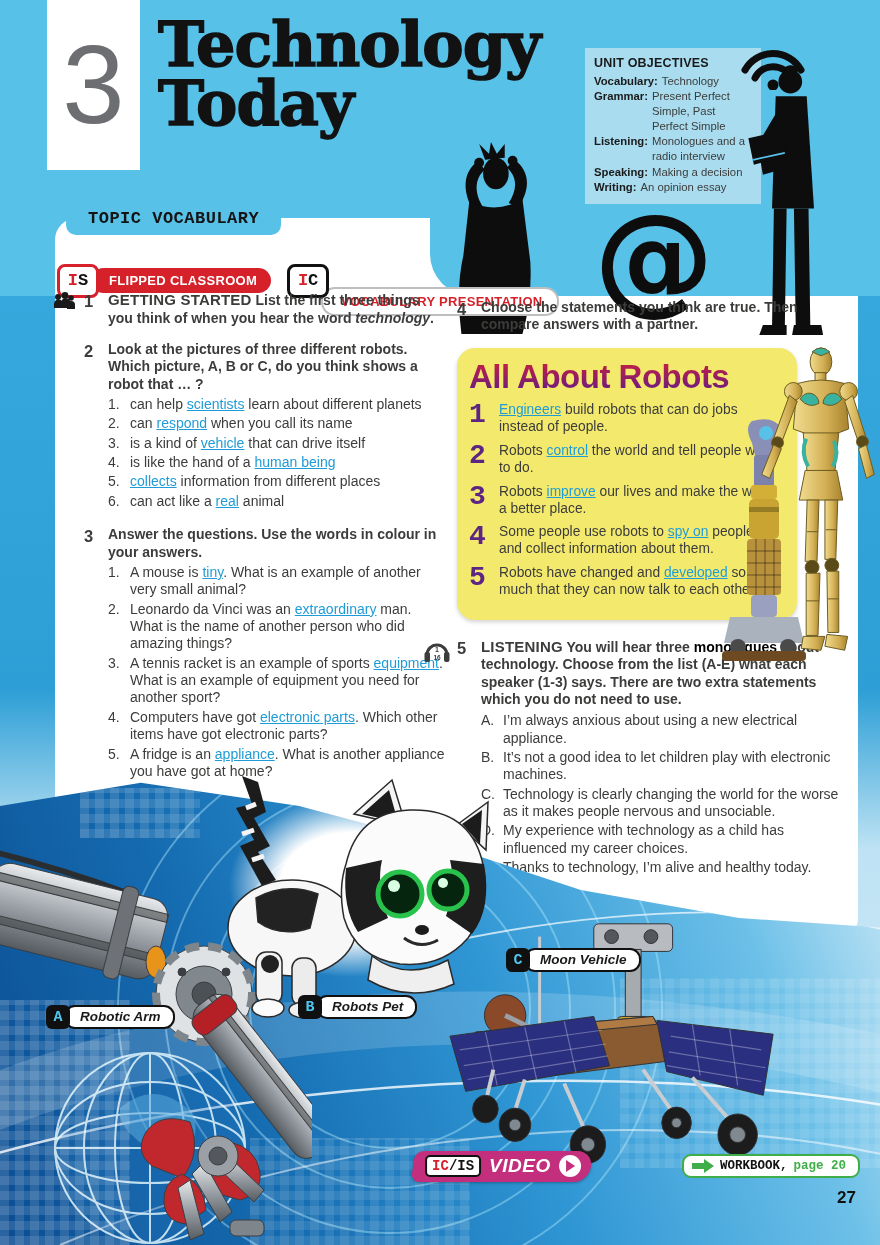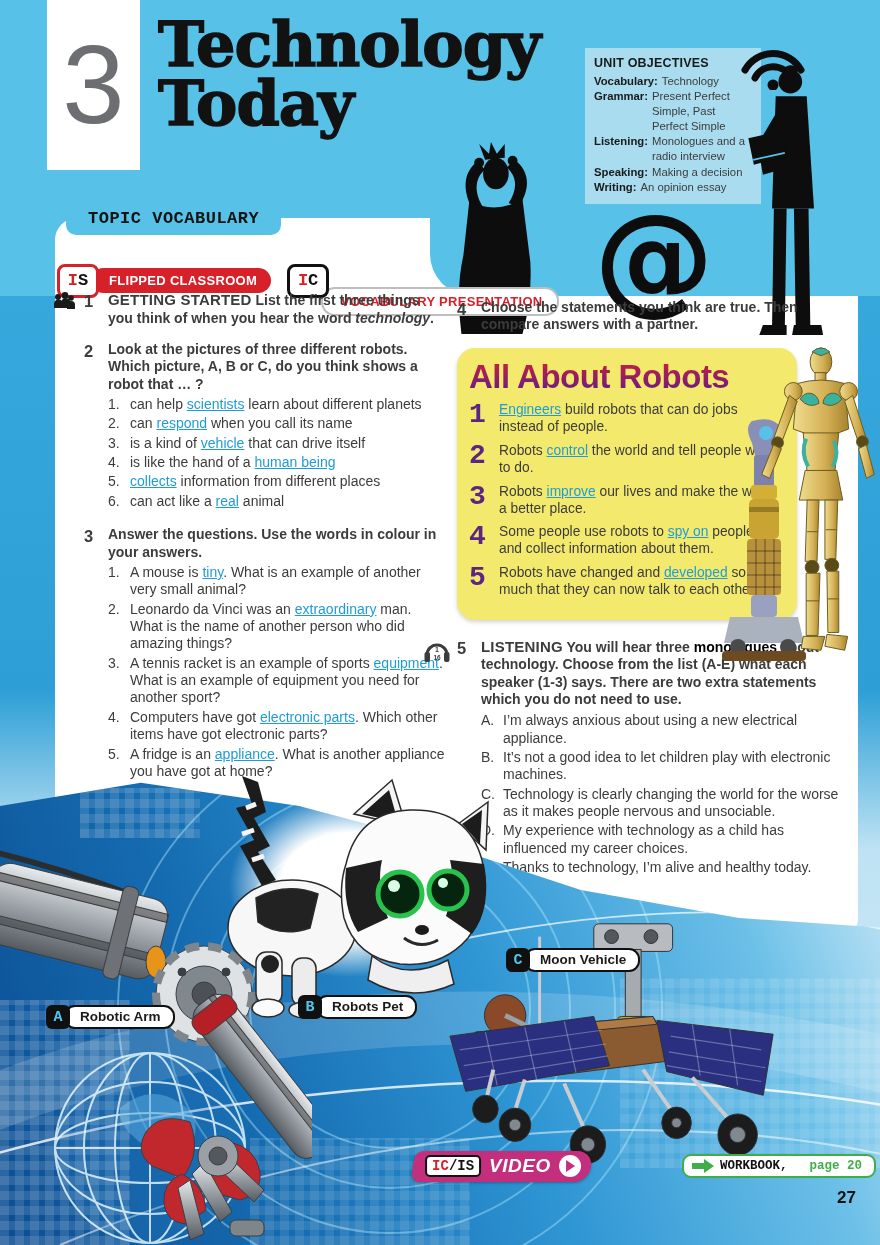--- a/index.html
+++ b/index.html
@@ -65,35 +65,35 @@
   .mosaic{position:absolute;opacity:.5;
     background-image:repeating-linear-gradient(0deg,rgba(255,255,255,.25) 0 9px,transparent 9px 15px),
                      repeating-linear-gradient(90deg,rgba(255,255,255,.25) 0 9px,transparent 9px 15px);}
   .glow{left:195px;top:768px;width:310px;height:235px;z-index:6;
     background:radial-gradient(closest-side,#ffffff 45%,rgba(255,255,255,0) 78%);}
   
   .pic-label{z-index:8;display:flex;align-items:center;}
   .pl-letter{width:24px;height:24px;background:#101010;border-radius:6px;color:#4fc7ef;
     font-family:"Liberation Mono",monospace;font-weight:bold;font-size:15px;display:flex;align-items:center;justify-content:center;z-index:2;}
   .pl-pill{margin-left:-6px;background:#fff;border:2.5px solid #101010;border-radius:11px;
-    padding:2px 12px 3px 14px;font-weight:bold;font-size:13.5px;color:#1a1a1a;white-space:nowrap;}
+    padding:2px 12px 3px 14px;font-weight:bold;font-size:13.5px;color:#1a1a1a;white-space:nowrap;font-style:italic;}
   
   .video-badge{left:413px;top:1151px;z-index:8;background:#c42f7d;transform:skewX(-8deg);
     border-radius:10px 18px 18px 10px;padding:4px 10px 5px 12px;display:flex;align-items:center;gap:8px;box-shadow:0 1px 3px rgba(0,0,0,.3);}
   .vb-inner{transform:skewX(8deg);display:flex;align-items:center;gap:8px;}
   .vb-code{background:#fff;border:2px solid #111;border-radius:5px;padding:1px 5px;
     font-family:"Liberation Mono",monospace;font-weight:bold;font-size:14px;}
   .vb-c1{color:#d6212b;} .vb-c2{color:#111;}
   .vb-label{color:#fff;font-weight:bold;font-style:italic;font-size:19px;letter-spacing:.5px;}
   .vb-play{width:22px;height:22px;background:#fff;border-radius:50%;display:flex;align-items:center;justify-content:center;}
   .vb-tri{width:0;height:0;border-top:6px solid transparent;border-bottom:6px solid transparent;border-left:9px solid #c42f7d;margin-left:2px;}
   .workbook{left:682px;top:1154px;z-index:8;background:#fff;border:2.5px solid #3fae49;border-radius:9px;
     padding:3px 12px 3px 8px;display:flex;align-items:center;gap:6px;}
   .wb-text{font-family:"Liberation Mono",monospace;font-weight:bold;font-size:12.5px;color:#111;}
-  .wb-page{font-family:"Liberation Mono",monospace;font-weight:bold;font-size:12.5px;color:#3fae49;margin-left:16px;}
+  .wb-page{font-family:"Liberation Mono",monospace;font-weight:bold;font-size:12.5px;color:#3fae49;}
   .page-num{right:24px;top:1188px;z-index:8;font-weight:bold;font-size:17px;color:#111;}
 </style>
 </head>
 <body>
 
 <div class="page">
 
   <div class="abs white-panel"></div>
   <div class="abs header-patch"></div>
 

